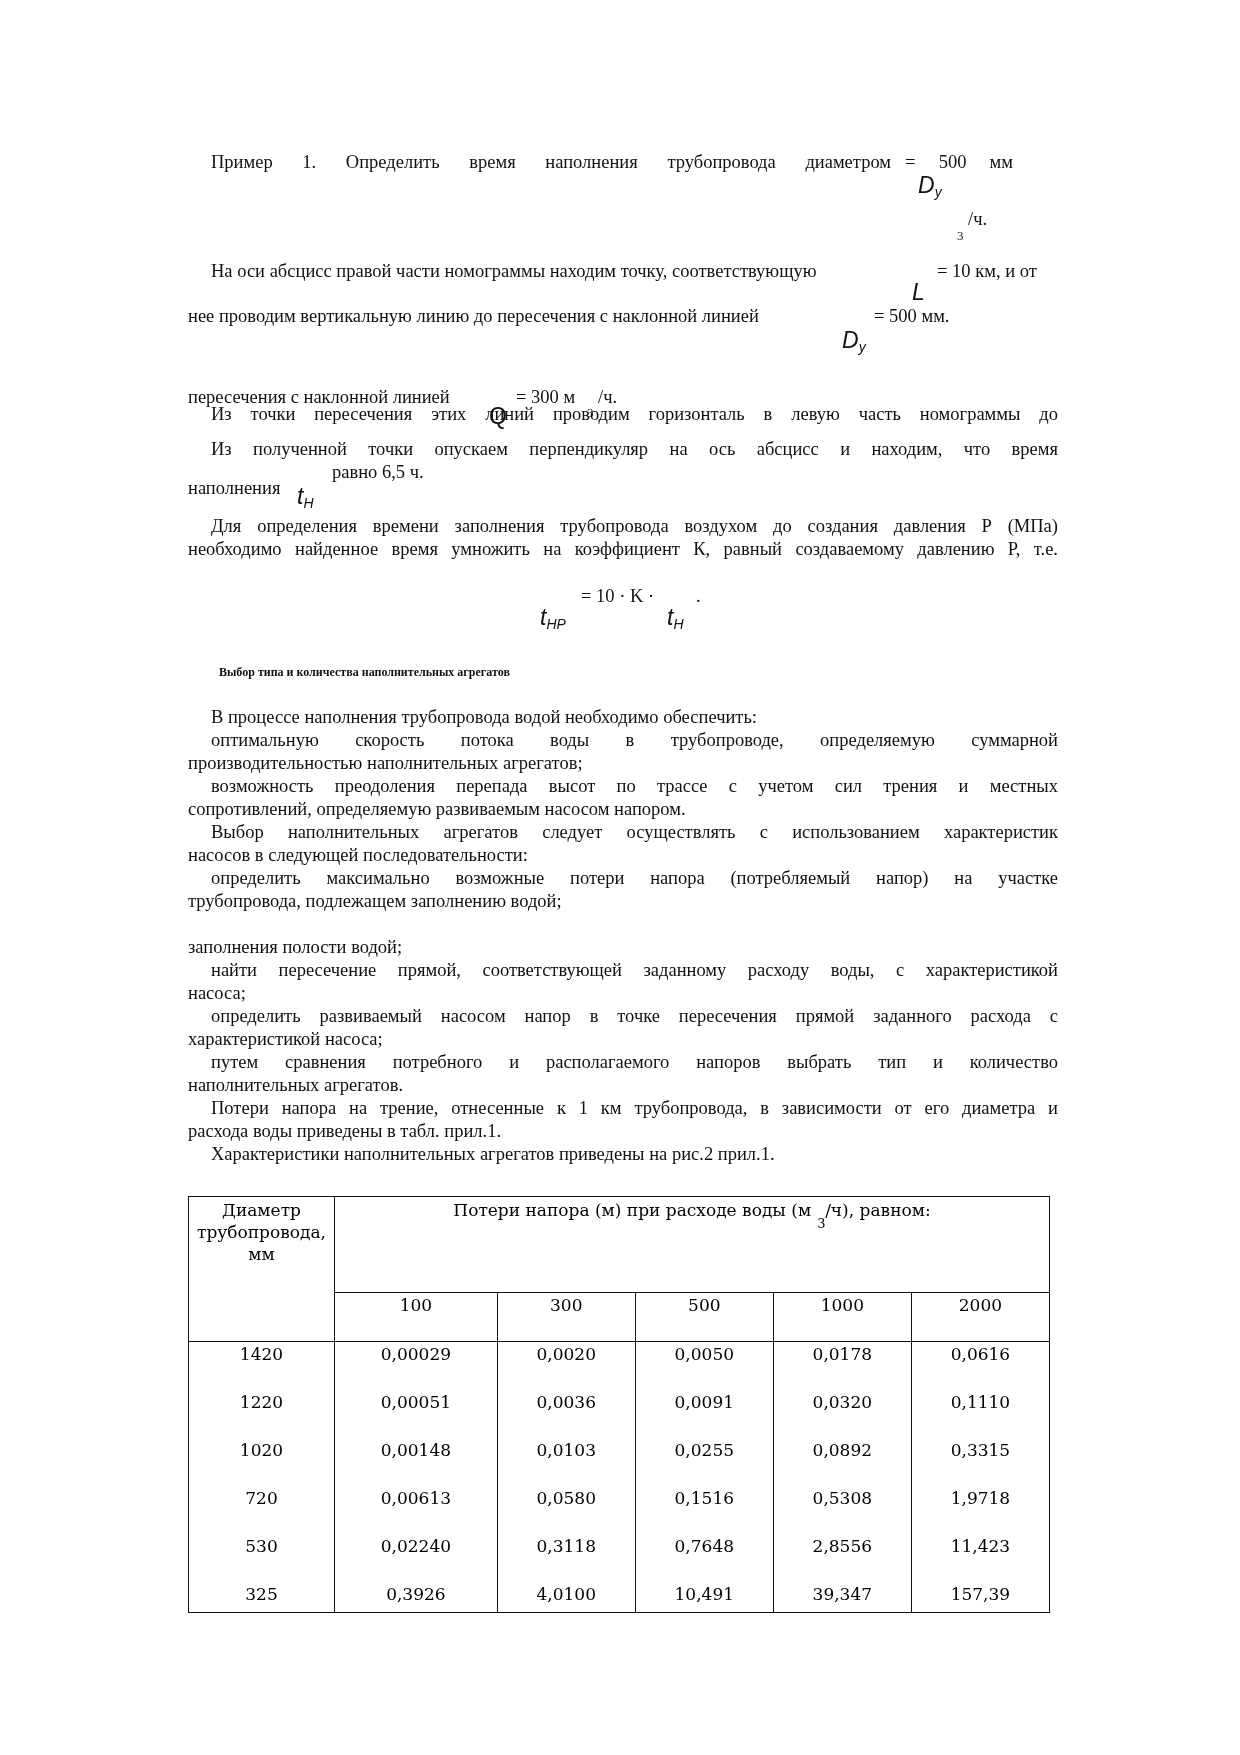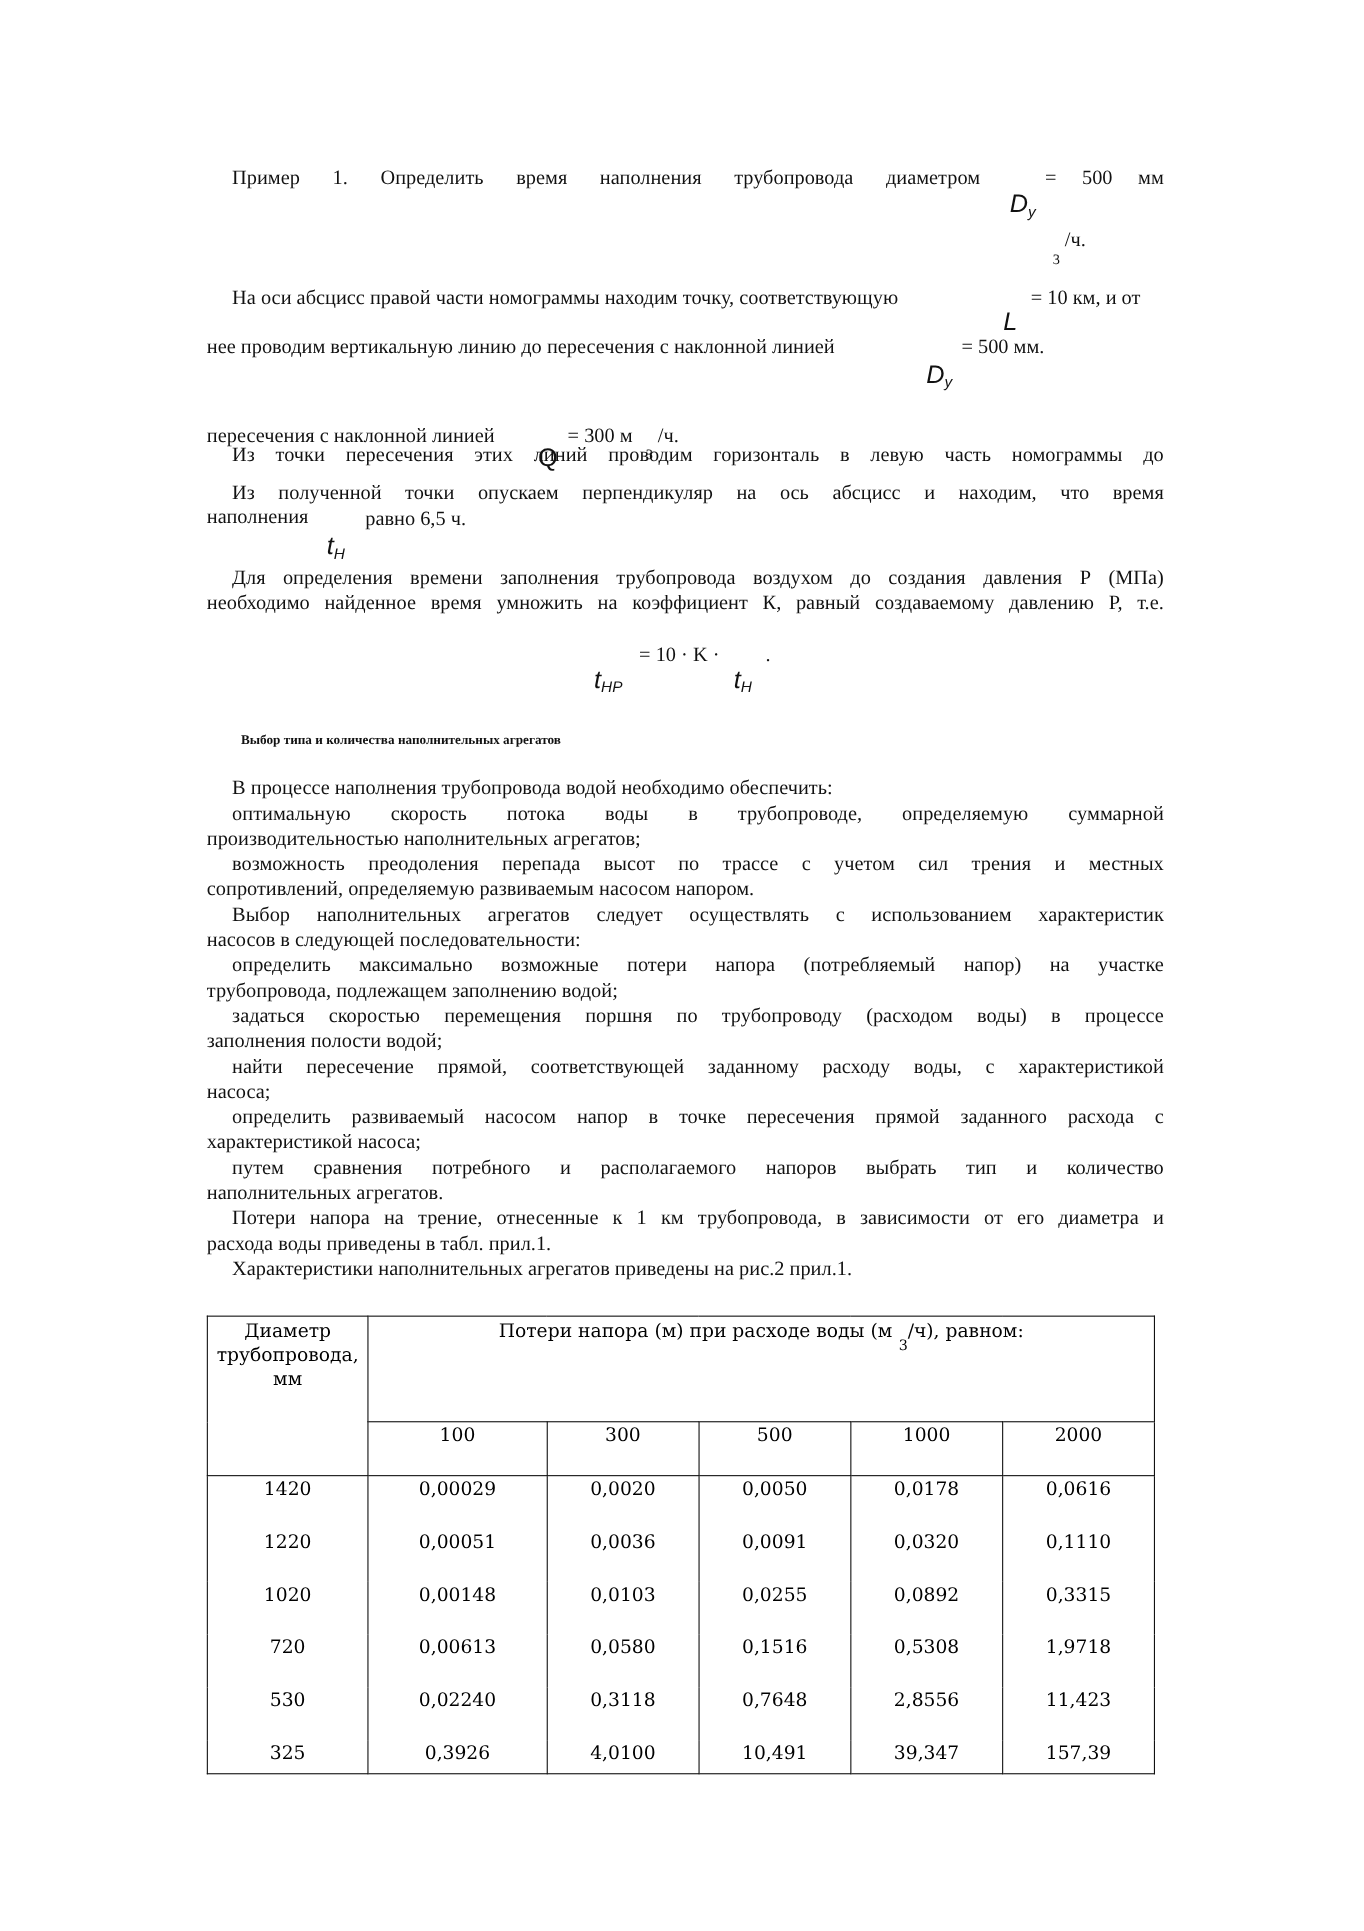--- a/index.html
+++ b/index.html
@@ -25,41 +25,41 @@
     table.loss td.first { width: 145px; }
     .hdr-main { position: relative; display: inline-block; }
     .hdr-sup { position: absolute; font-size: 13px; }
   </style>
 </head>
 <body>
 
 <div class="page">
 
   <div class="txt" style="left:211px; top:151px; width:680px; text-align:justify; text-align-last:justify;">Пример   1.   Определить   время   наполнения   трубопровода   диаметром</div>
-  <div class="txt" style="left:950px; top:151px; width:108px; text-align:justify; text-align-last:justify;">=   500   мм</div>
+  <div class="txt" style="left:905px; top:151px; width:108px; text-align:justify; text-align-last:justify;">=   500   мм</div>
   <div class="math" style="left:918px; top:173px;"><span>D</span><sub>y</sub></div>
   <div class="txt" style="left:968px; top:208px;">/ч.</div>
   <div class="sup3" style="left:957px; top:229px;">3</div>
 
   <div class="txt" style="left:211px; top:260px;">На оси абсцисс правой части номограммы находим точку, соответствующую</div>
   <div class="txt" style="left:937px; top:260px;">= 10 км, и от</div>
   <div class="math" style="left:912px; top:280px;">L</div>
   <div class="txt" style="left:188px; top:305px;">нее проводим вертикальную линию до пересечения с наклонной линией</div>
   <div class="txt" style="left:874px; top:305px;">= 500 мм.</div>
   <div class="math" style="left:842px; top:328px;"><span>D</span><sub>y</sub></div>
 
   <div class="txt" style="left:211px; top:363px; width:847px; text-align:justify; text-align-last:justify;margin-top:40px;">Из точки пересечения этих линий проводим горизонталь в левую часть номограммы до</div>
   <div class="txt" style="left:188px; top:386px;">пересечения с наклонной линией</div>
   <div class="txt" style="left:516px; top:386px;">= 300 м</div>
   <div class="txt" style="left:598px; top:386px;">/ч.</div>
   <div class="mathq" style="left:489px; top:404px;">Q</div>
   <div class="sup3" style="left:587px; top:406px;">3</div>
 
   <div class="txt" style="left:211px; top:438px; width:847px; text-align:justify; text-align-last:justify;">Из полученной точки опускаем перпендикуляр на ось абсцисс и находим, что время</div>
-  <div class="txt" style="left:188px; top:459px;text-align:right;">наполнения</div>
+  <div class="txt" style="left:188px; top:477px;text-align:right;">наполнения</div>
   <div class="txt" style="left:332px; top:461px;">равно 6,5 ч.</div>
   <div class="math" style="left:297px; top:484px;"><span>t</span><sub>H</sub></div>
 
   <div class="txt" style="left:188px; top:538px; width:870px; text-align:justify; text-align-last:justify;">необходимо найденное время умножить на коэффициент К, равный создаваемому давлению Р, т.е.</div>
   <div class="txt" style="left:211px; top:515px; width:847px; text-align:justify; text-align-last:justify;">Для определения времени заполнения трубопровода воздухом до создания давления Р (МПа)</div>
 
   <div class="txt" style="left:581px; top:585px;">= 10 · K ·</div>
   <div class="txt" style="left:696px; top:585px;">.</div>
   <div class="math" style="left:540px; top:605px;"><span>t</span><sub>HP</sub></div>
   <div class="math" style="left:667px; top:605px;"><span>t</span><sub>H</sub></div>
@@ -73,21 +73,20 @@
 
   <div class="txt" style="left:211px; top:775px; width:847px; text-align:justify; text-align-last:justify;">возможность преодоления перепада высот по трассе с учетом сил трения и местных</div>
   <div class="txt" style="left:188px; top:798px;">сопротивлений, определяемую развиваемым насосом напором.</div>
 
   <div class="txt" style="left:211px; top:821px; width:847px; text-align:justify; text-align-last:justify;">Выбор наполнительных агрегатов следует осуществлять с использованием характеристик</div>
   <div class="txt" style="left:188px; top:844px;">насосов в следующей последовательности:</div>
 
   <div class="txt" style="left:211px; top:867px; width:847px; text-align:justify; text-align-last:justify;">определить максимально возможные потери напора (потребляемый напор) на участке</div>
   <div class="txt" style="left:188px; top:890px;">трубопровода, подлежащем заполнению водой;</div>
 
-  <div class="txt" style="left:211px; top:913px; width:847px; text-align:justify; text-align-last:justify;">задаться скоростью перемещения поршня по трубопроводу (расходом воды) в процессе</div>
   <div class="txt" style="left:188px; top:936px;">заполнения полости водой;</div>
 
   <div class="txt" style="left:211px; top:959px; width:847px; text-align:justify; text-align-last:justify;">найти пересечение прямой, соответствующей заданному расходу воды, с характеристикой</div>
   <div class="txt" style="left:188px; top:982px;">насоса;</div>
 
   <div class="txt" style="left:211px; top:1005px; width:847px; text-align:justify; text-align-last:justify;">определить развиваемый насосом напор в точке пересечения прямой заданного расхода с</div>
   <div class="txt" style="left:188px; top:1028px;">характеристикой насоса;</div>
 
   <div class="txt" style="left:211px; top:1051px; width:847px; text-align:justify; text-align-last:justify;">путем сравнения потребного и располагаемого напоров выбрать тип и количество</div>
   <div class="txt" style="left:188px; top:1074px;">наполнительных агрегатов.</div>

